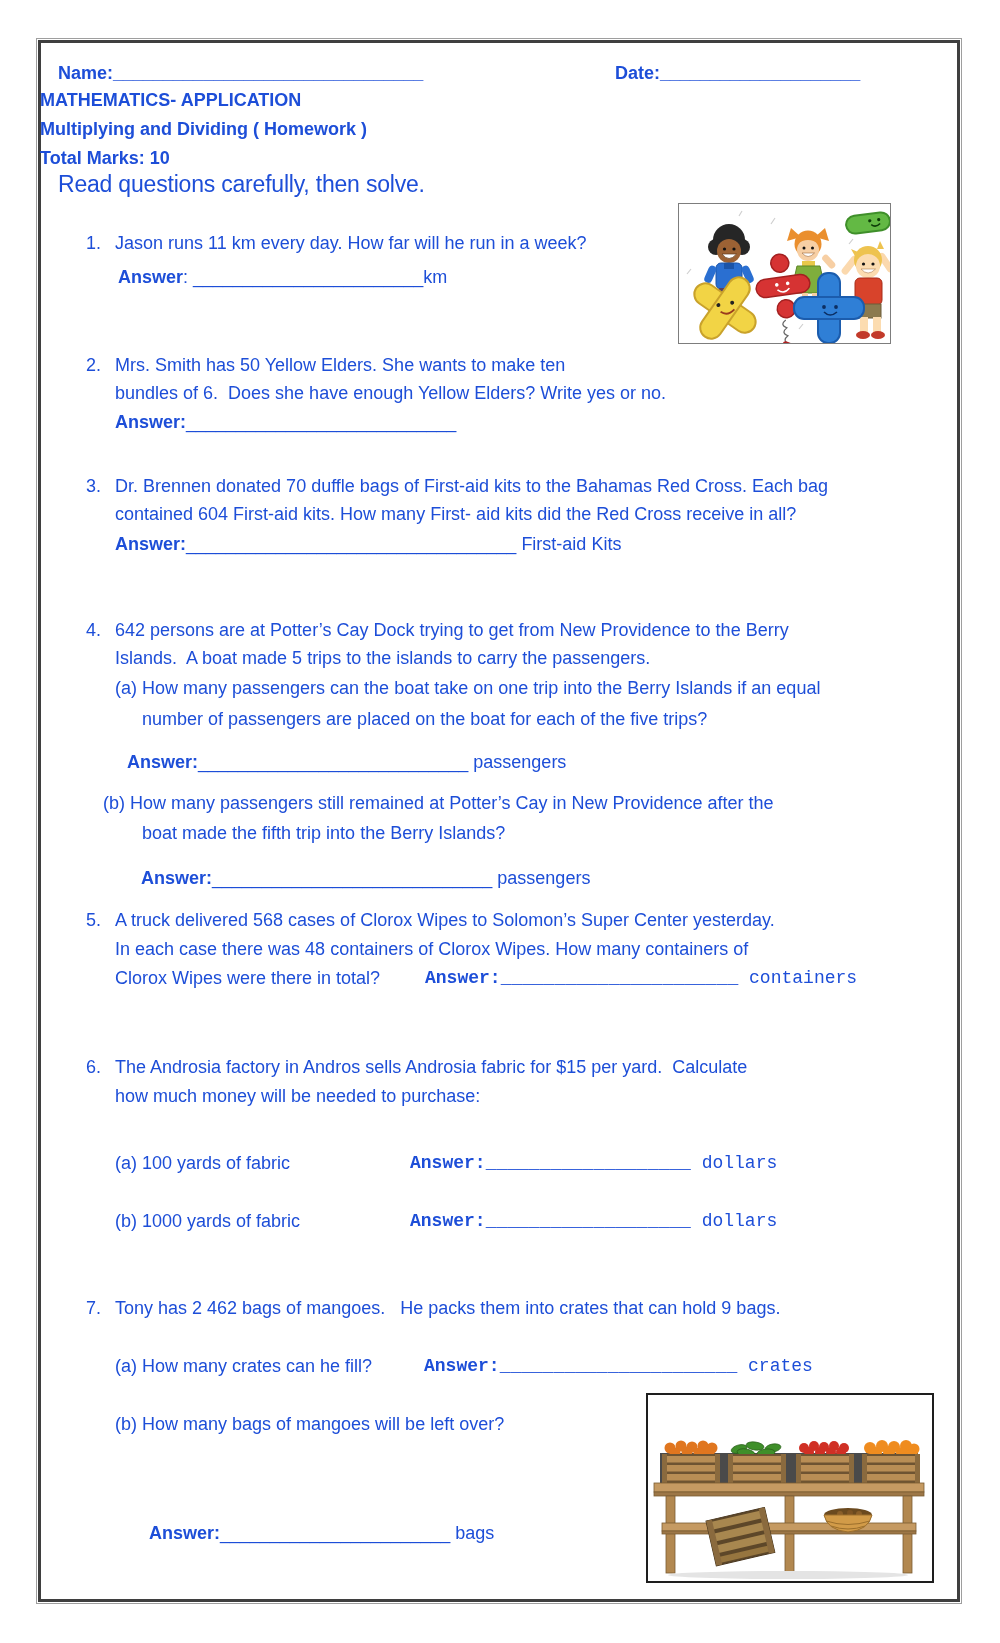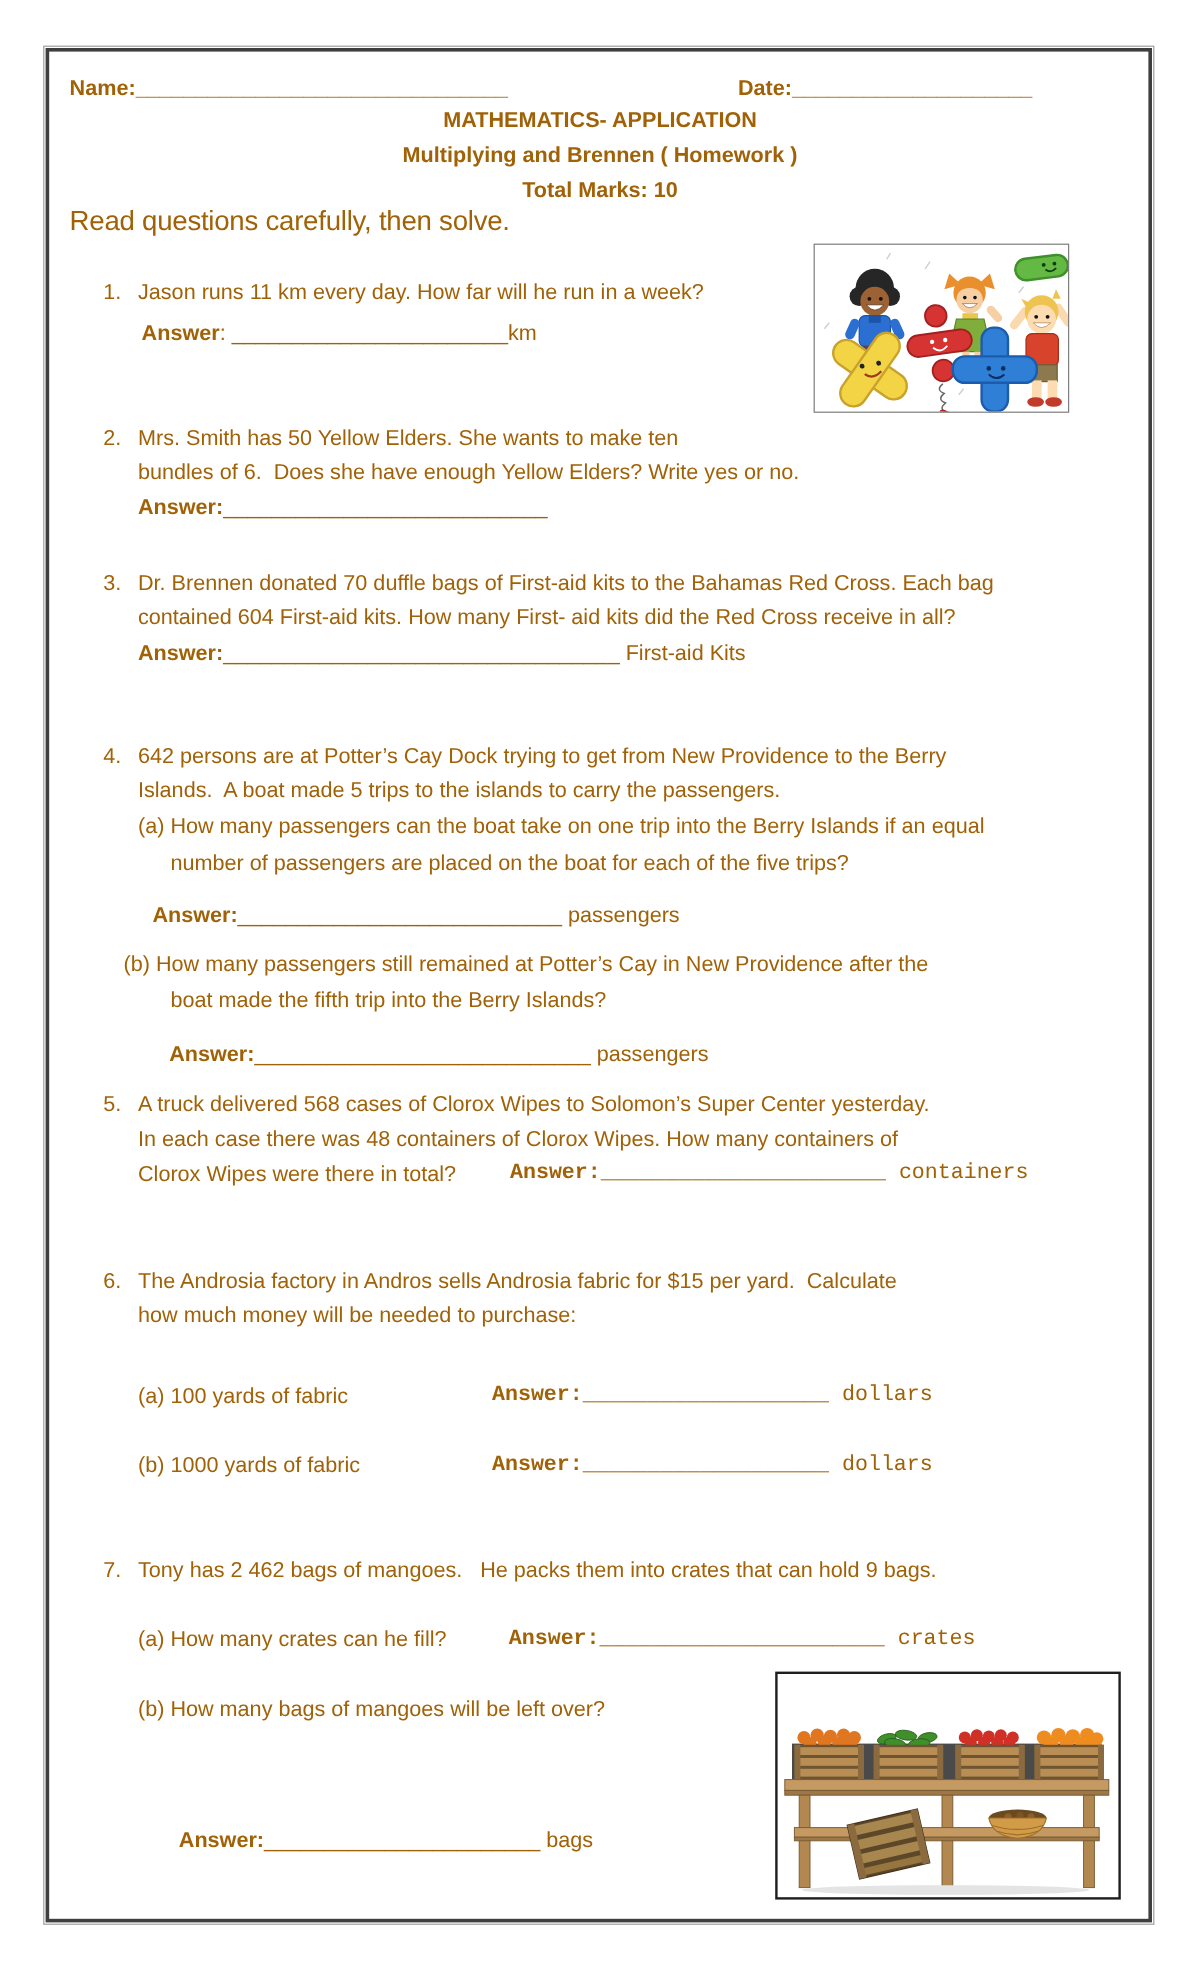--- a/index.html
+++ b/index.html
@@ -1,39 +1,39 @@
 <!DOCTYPE html>
 <html><head>
 <meta charset="utf-8">
 <style>
   html,body{margin:0;padding:0;background:#fff;}
   body{width:1000px;height:1643px;position:relative;font-family:"Liberation Sans","DejaVu Sans",sans-serif;color:#111;overflow:hidden;}
   .frame{position:absolute;left:38px;top:40px;width:916px;height:1556px;border:3px solid #3f3f3f;outline:1px solid #9e9e9e;outline-offset:1px;background:#fff;}
-  .t{position:absolute;font-size:18px;line-height:22px;white-space:pre;color:#a16207;}
+  .t{position:absolute;font-size:18px;line-height:22px;white-space:pre;color:#1d4ed8;}
   .b{font-weight:bold;}
   .num{display:inline-block;width:29px;font-weight:normal;}
   .tag{display:inline-block;width:27px;}
-  .center{left:40px;width:920px;text-align:center;}
+  .center{left:40px;width:920px;text-align:left;}
   .title{font-weight:bold;}
   .instruction{font-size:23px;font-weight:normal;letter-spacing:-0.2px;}
   .ansgrp{position:absolute;font-family:Liberation Mono, monospace;}
   figure{position:absolute;margin:0;background:#fff;}
   .kids-fig{left:678px;top:203px;width:211px;height:139px;border:1px solid #7d7d7d;}
   .crates-fig{left:646px;top:1393px;width:284px;height:186px;border:2px solid #1e1e1e;}
   figure svg{display:block;width:100%;height:100%;}
 </style>
 </head>
 <body>
 
 <div class="frame"></div>
 
 <div class="t b" style="left:58px;top:62px"><span>Name:</span><span>_______________________________</span></div>
 <div class="t b" style="left:615px;top:62px"><span>Date:</span><span>____________________</span></div>
 <div class="t title center" style="top:89px">MATHEMATICS- APPLICATION</div>
-<div class="t title center" style="top:118px">Multiplying and Brennen ( Homework )</div>
+<div class="t title center" style="top:118px">Multiplying and Dividing ( Homework )</div>
 <div class="t title center" style="top:147px">Total Marks: 10</div>
 <div class="t instruction" style="left:58px;top:173px">Read questions carefully, then solve.</div>
 
 <div class="t" style="left:86px;top:232px"><span class="num">1.</span><span>Jason runs 11 km every day. How far will he run in a week?</span></div>
 <div class="t" style="left:118px;top:266px"><span class="b">Answer</span><span>: _______________________</span><span>km</span></div>
 
 <div class="t" style="left:86px;top:354px"><span class="num">2.</span><span>Mrs. Smith has 50 Yellow Elders. She wants to make ten</span></div>
 <div class="t" style="left:115px;top:382px">bundles of 6.  Does she have enough Yellow Elders? Write yes or no.</div>
 <div class="t" style="left:115px;top:411px"><span class="b">Answer:</span><span>___________________________</span></div>
 

